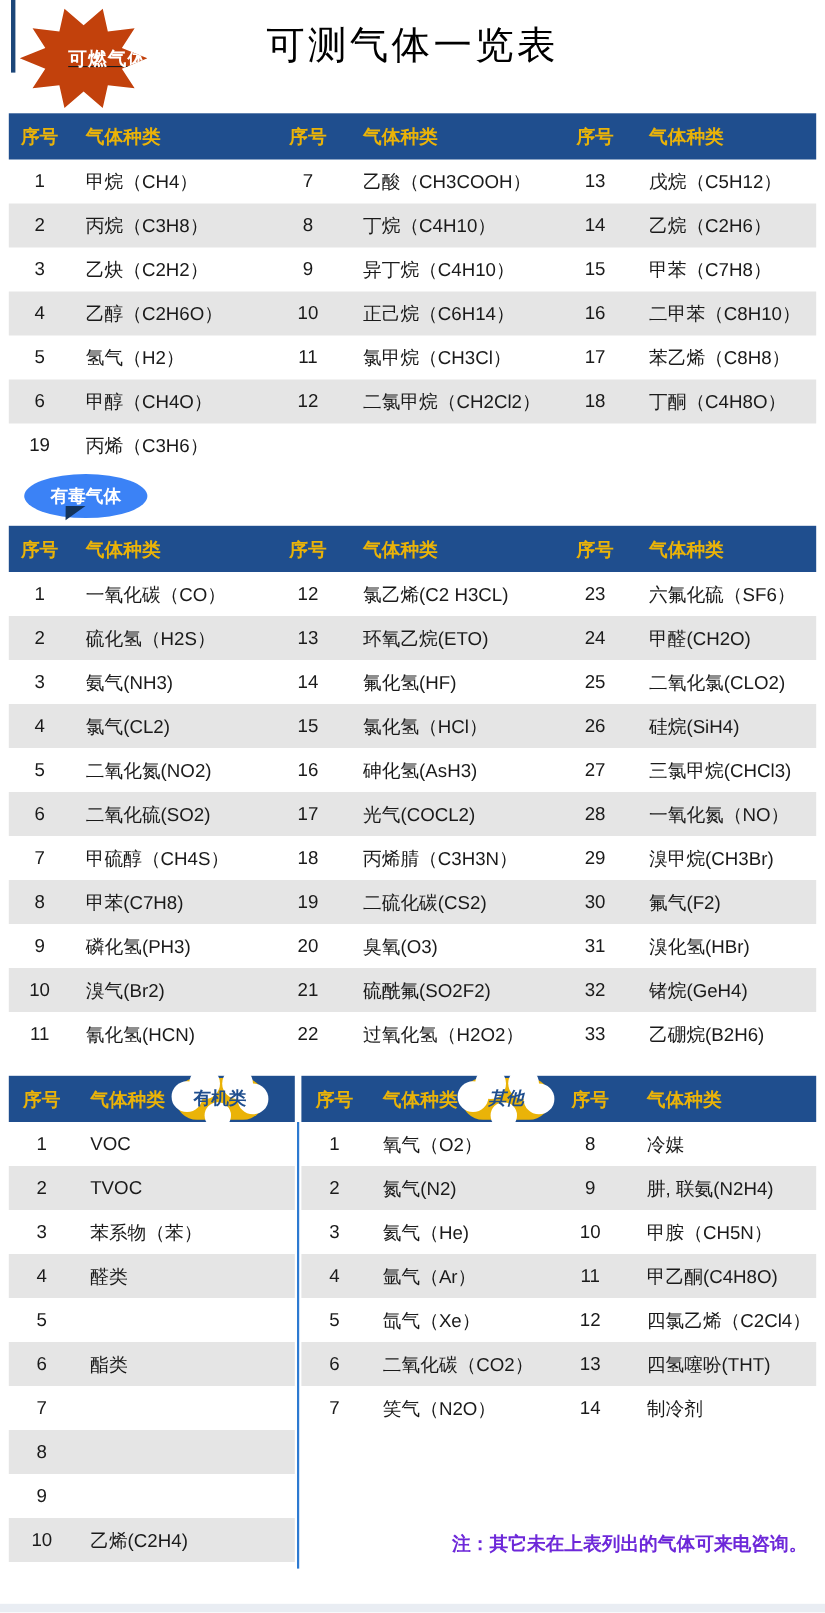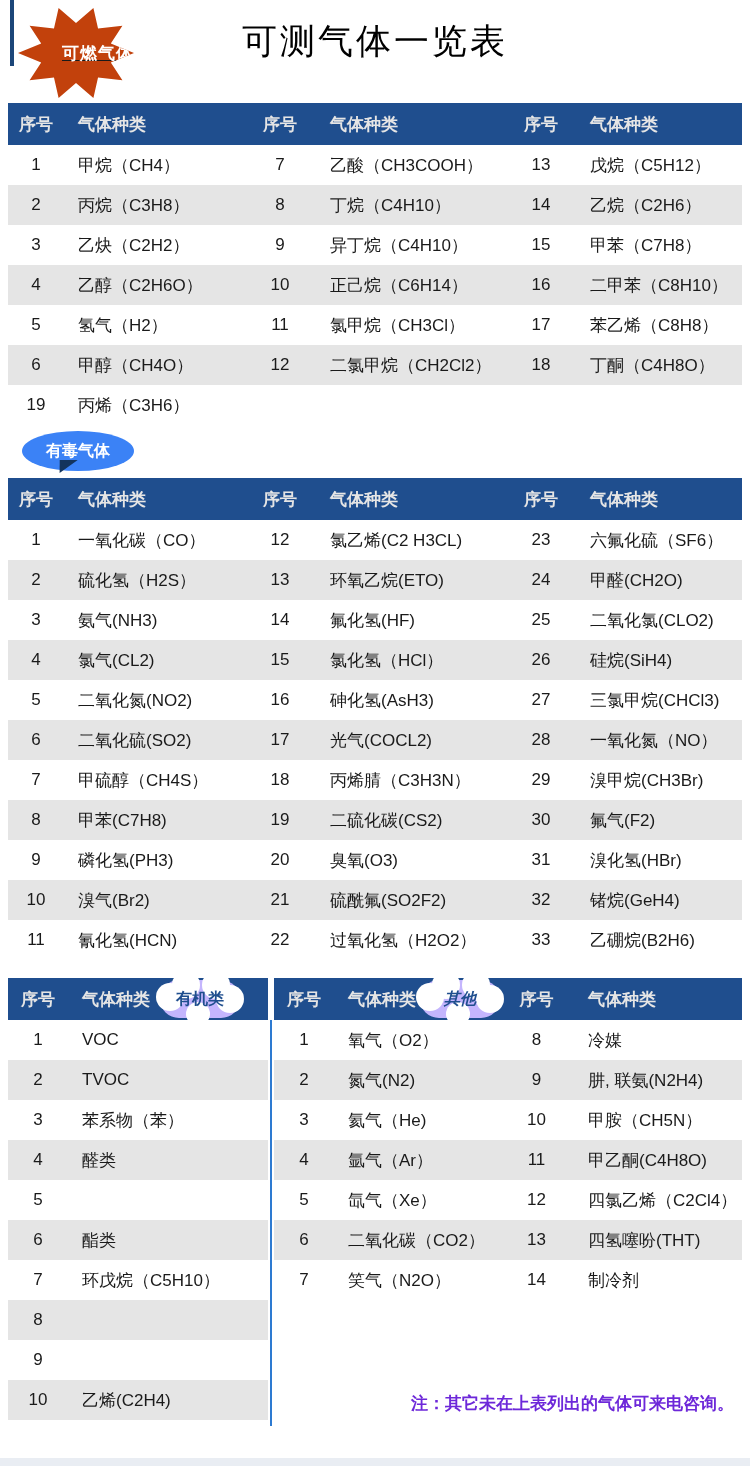--- a/index.html
+++ b/index.html
@@ -23,36 +23,36 @@
   .bubble{
     position:absolute;left:22px;top:431px;width:112px;height:40px;background:#3b82f6;
     border-radius:50%;display:flex;align-items:center;justify-content:center;z-index:3;
   }
   .bubble span{color:#fff;font-size:16px;font-weight:bold;}
   .bubble::after{
     content:'';position:absolute;left:30px;bottom:-11px;width:0;height:0;
     border:9px solid transparent;border-top:13px solid #13345d;transform:skewX(-35deg);
   }
   .cloud{
-    position:absolute;width:80px;height:38px;background:#c4b5fd;border-radius:19px;
+    position:absolute;width:80px;height:38px;background:#eab308;border-radius:19px;
     display:flex;align-items:center;justify-content:center;z-index:4;
   }
   .cloud::before{
     content:'';position:absolute;top:-9px;left:12px;width:28px;height:28px;background:#fff;border-radius:50%;
     box-shadow:30px 0 0 #fff,-16px 12px 0 #fff,44px 14px 0 #fff;
   }
   .cloud::after{
     content:'';position:absolute;bottom:-8px;left:26px;width:24px;height:24px;background:#fff;border-radius:50%;
   }
   .cloud span{position:relative;z-index:2;color:#1f4e8e;font-size:16px;font-weight:bold;}
   .cloud-organic{left:160px;top:980px;}
   .cloud-other{left:420px;top:980px;font-style:italic;}
   
   .thead{
-    position:absolute;height:42px;background:#1f4e8e;color:#e5e5e5;font-weight:bold;font-size:17px;
+    position:absolute;height:42px;background:#1f4e8e;color:#eab308;font-weight:bold;font-size:17px;
     display:grid;align-items:center;z-index:2;
   }
   .thead-wide{left:8px;width:734px;grid-template-columns:56px 180px 72px 190px 70px 1fr;}
   .t1-head{top:103px;}
   .t2-head{top:478px;}
   .t3-head-left{left:8px;top:978px;width:260px;grid-template-columns:60px 1fr;}
   .t3-head-right{left:274px;top:978px;width:468px;grid-template-columns:60px 165px 75px 1fr;}
   .h-num{text-align:center;}
   .h-gas{padding-left:14px;}
   
@@ -296,21 +296,20 @@
     </div>
     <div class="band">
       <span class="num">5</span>
     </div>
     <div class="band">
       <span class="num">6</span>
       <span class="gas">酯类</span>
     </div>
     <div class="band">
       <span class="num">7</span>
-      <span class="gas">环戊烷（C5H10）</span>
     </div>
     <div class="band">
       <span class="num">8</span>
     </div>
     <div class="band">
       <span class="num">9</span>
     </div>
     <div class="band">
       <span class="num">10</span>
       <span class="gas">乙烯(C2H4)</span>

